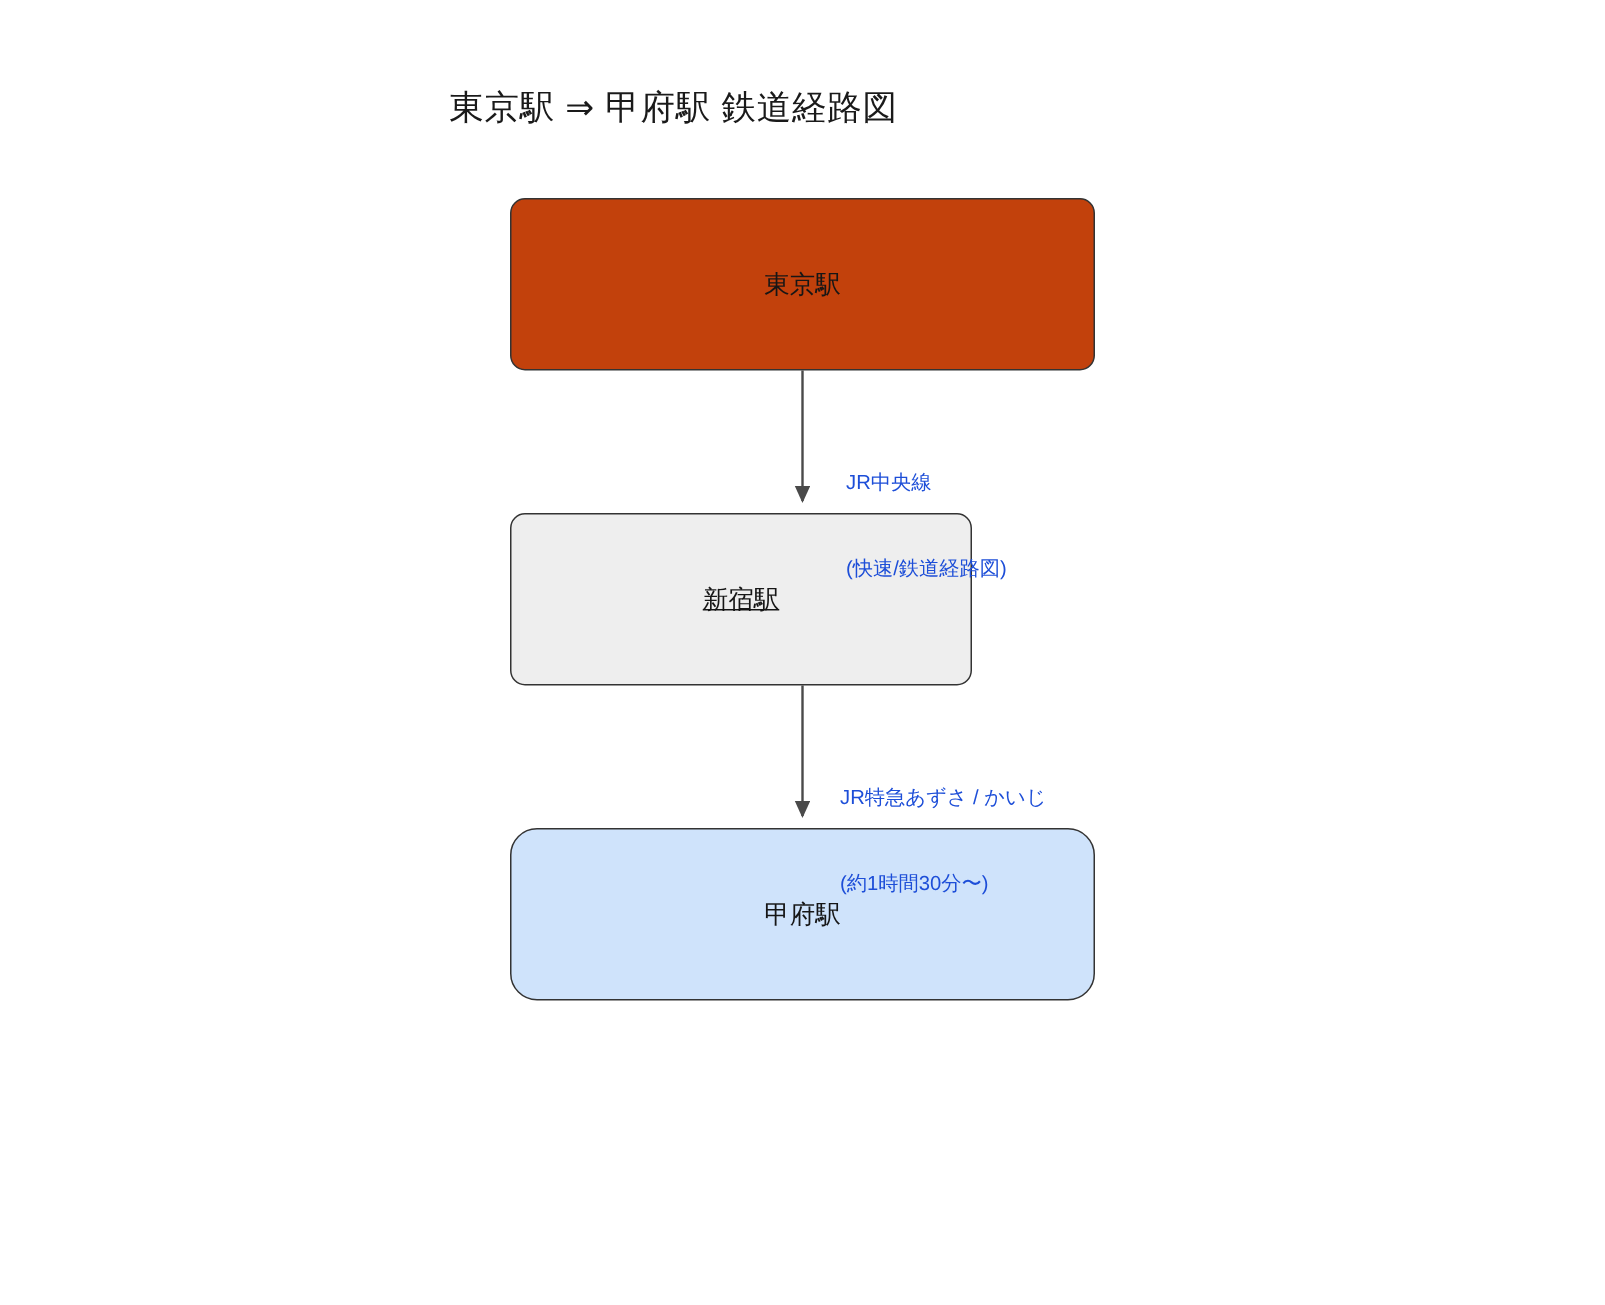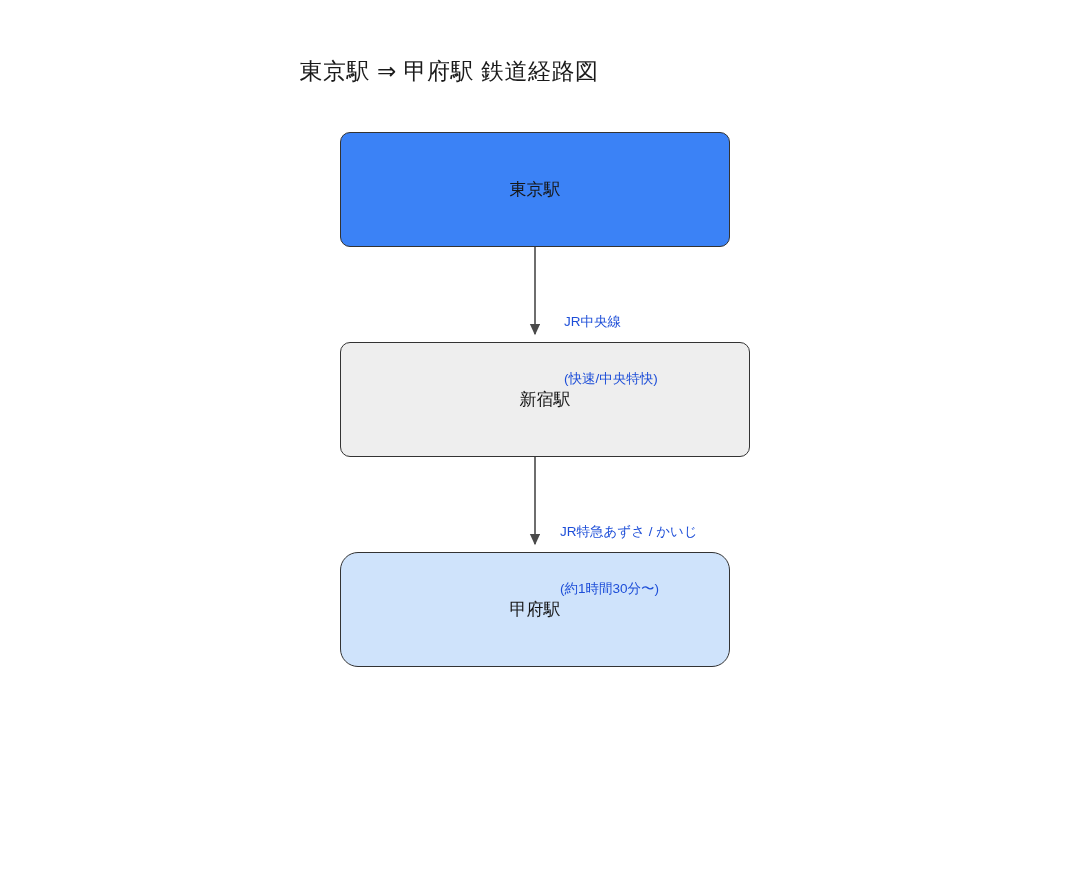--- a/index.html
+++ b/index.html
@@ -42,28 +42,29 @@
     align-items: center;
     justify-content: center;
     font-size: 17px;
     color: #161616;
   }
   #node-tokyo {
     left: 340px;
     top: 132px;
     width: 390px;
     height: 115px;
-    background: #3b82f6;
+    background: #c2410c;
   }
   #node-shinjuku {
     left: 340px;
     top: 342px;
-    width: 410px;
+    width: 308px;
     height: 115px;
     background: #eeeeee;
+    text-decoration: underline;
   }
   #node-kofu {
     left: 340px;
     top: 552px;
     width: 390px;
     height: 115px;
     background: #cfe3fb;
     border-radius: 18px;
   }
   .edge-svg {
@@ -114,21 +115,21 @@
   <div class="node" id="node-shinjuku">
     <span>新宿駅</span>
   </div>
 
   <div class="node" id="node-kofu">
     <span>甲府駅</span>
   </div>
 
   <div class="edge-label" id="edge-label-1">
     <div>JR中央線</div>
-    <div>(快速/中央特快)</div>
+    <div>(快速/鉄道経路図)</div>
   </div>
 
   <div class="edge-label" id="edge-label-2">
     <div>JR特急あずさ / かいじ</div>
     <div>(約1時間30分〜)</div>
   </div>
 
 </div>
 
 </body></html>

